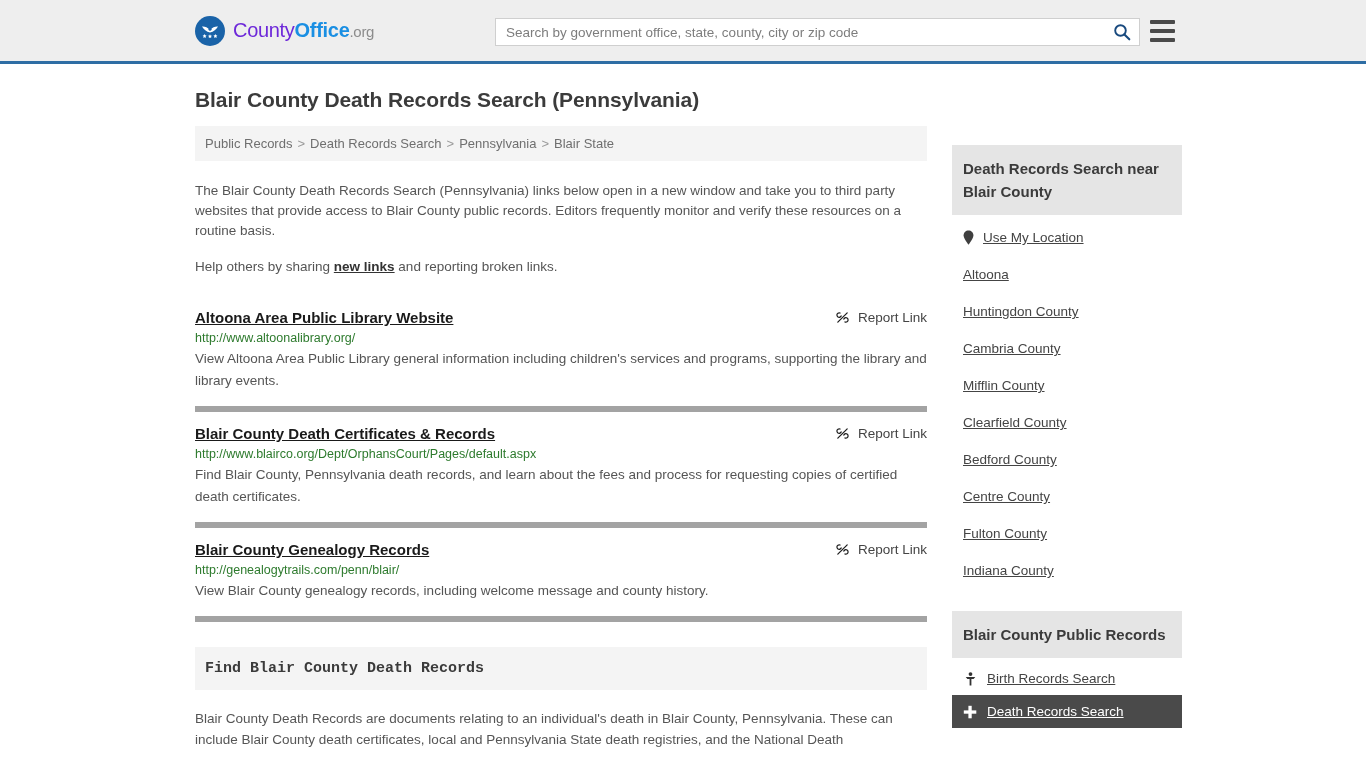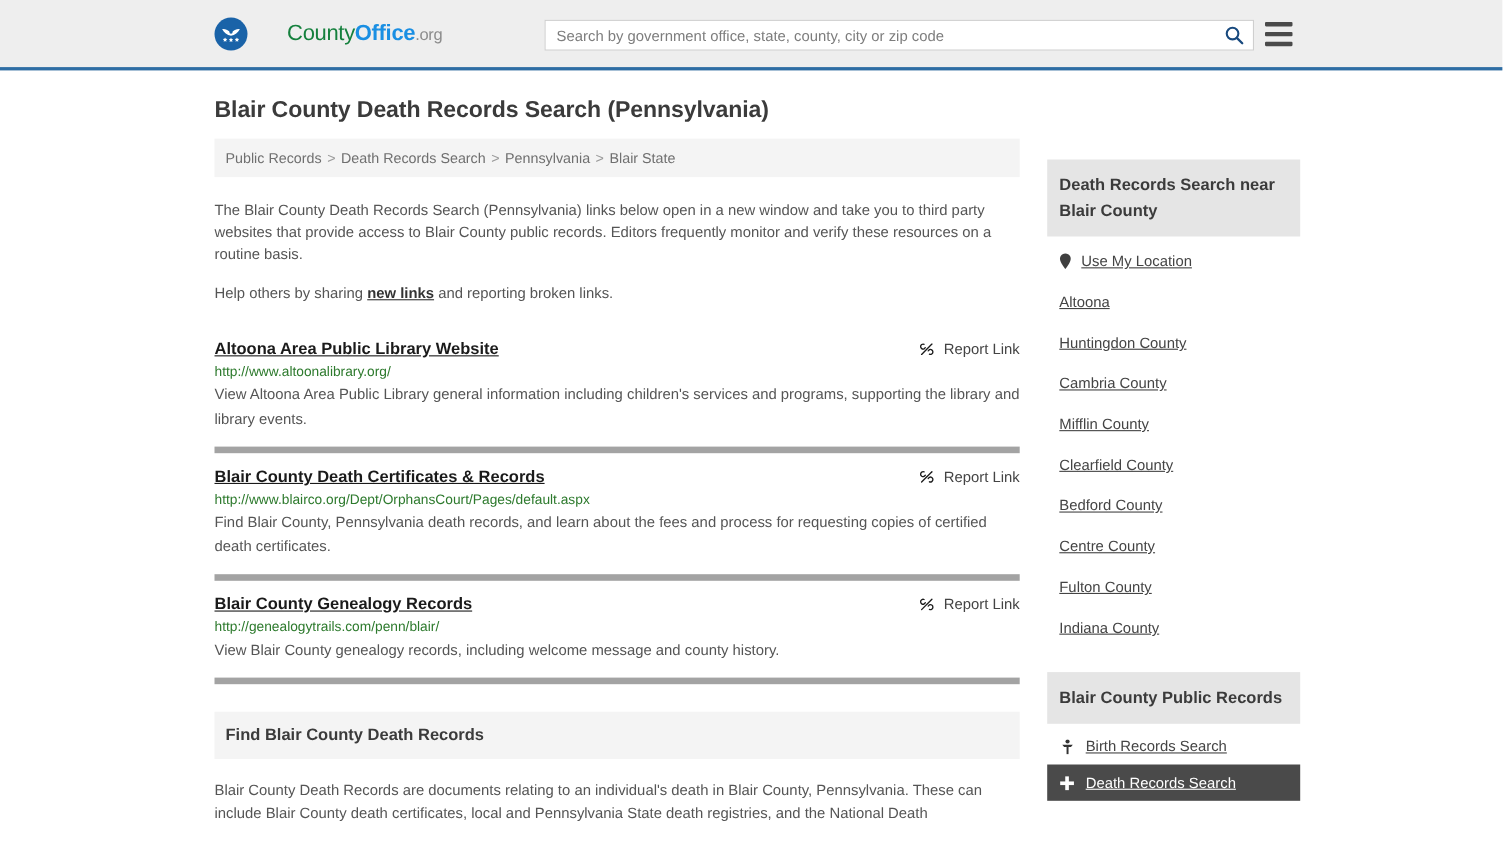--- a/index.html
+++ b/index.html
@@ -37,21 +37,21 @@
     align-items: center; justify-content: center;
     flex: 0 0 auto;
     position: relative;
   }
   .brand-mark svg { display: block; }
   .brand-text {
     font-size: 20px;
     letter-spacing: -0.3px;
     white-space: nowrap;
   }
-  .brand-text .b1 { color: #15803d; font-weight: normal; margin-left: 28px; }
+  .brand-text .b1 { color: #6d28d9; font-weight: normal; }
   .brand-text .b2 { color: #1a8fe3; font-weight: bold; }
   .brand-text .b3 { color: #8c8c8c; font-size: 15px; }
 
   .search-wrap {
     position: absolute;
     left: 495px;
     top: 18px;
     width: 645px;
     height: 28px;
     background: #ffffff;
@@ -187,20 +187,21 @@
   }
 
   
   .section-box { margin-top: 25px; }
   .section-head {
     background: #f4f4f4;
     padding: 13px 10px;
     font-size: 15px;
     font-weight: bold;
     color: #3b3b3b;
+    font-family: Liberation Mono, monospace;
   }
   .section-body p {
     font-size: 13.5px;
     line-height: 21px;
     color: #555;
     margin: 18px 0 0 0;
   }
 
   
   .panel-head {

